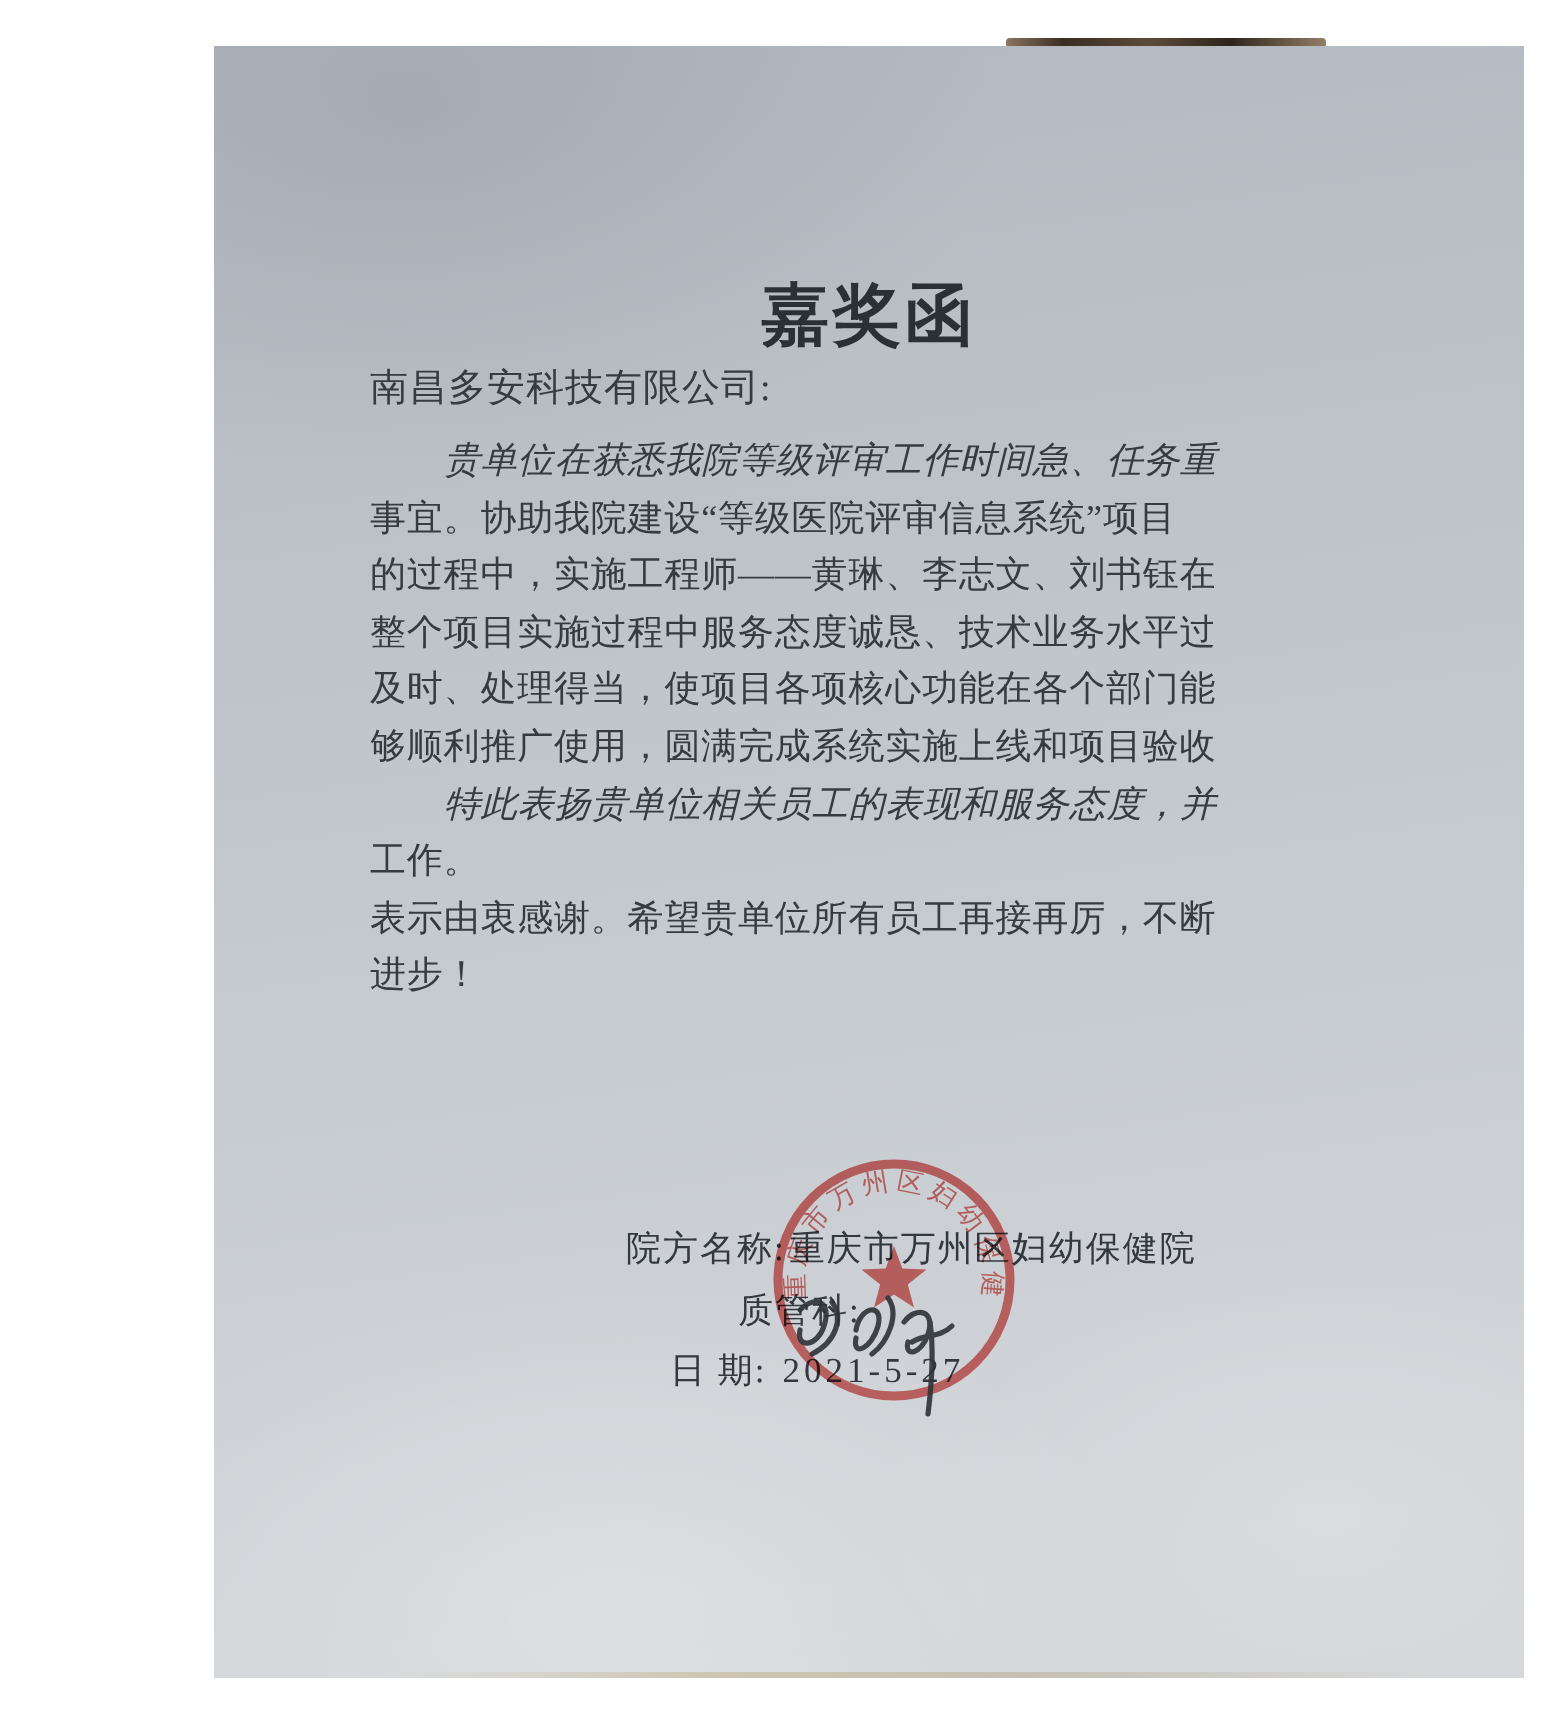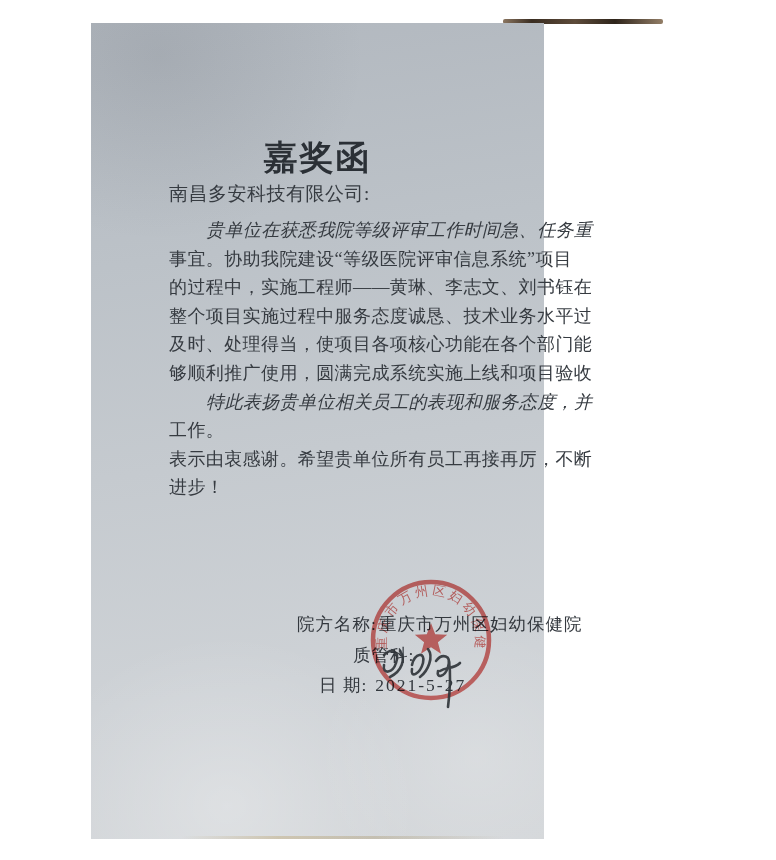--- a/index.html
+++ b/index.html
@@ -6,21 +6,21 @@
   body{width:776px;height:860px;position:relative;overflow:hidden;
        font-family:"Liberation Serif","DejaVu Serif",serif;}
   .page{position:absolute;inset:0;background:#ffffff;}
 
   
   .edge-line{position:absolute;left:503px;top:19px;width:160px;height:5px;
     background:linear-gradient(90deg,#8a7560 0%,#3a2d21 18%,#5d4b3a 45%,#2e241a 70%,#937e67 100%);
     border-radius:2px;}
 
   
-  .paper{position:absolute;left:91px;top:23px;width:453px;height:816px;
+  .paper{position:absolute;left:107px;top:23px;width:655px;height:816px;
     background:linear-gradient(172deg,#b2b8bf 0%,#bcc2c8 28%,#c5cacf 52%,#ced2d6 78%,#d3d6d9 100%);
     color:#363b41;}
   .paper::before{content:"";position:absolute;inset:0;pointer-events:none;
     background:
       radial-gradient(ellipse 60% 30% at 30% 96%, rgba(255,255,255,0.28), rgba(255,255,255,0) 70%),
       radial-gradient(ellipse 50% 25% at 85% 90%, rgba(255,255,255,0.20), rgba(255,255,255,0) 70%),
       radial-gradient(ellipse 70% 35% at 15% 4%, rgba(40,45,55,0.10), rgba(40,45,55,0) 65%);}
   .paper::after{content:"";position:absolute;left:90px;right:40px;bottom:0;height:3px;
     background:linear-gradient(90deg,rgba(200,180,130,0) 0%,rgba(190,168,120,0.45) 30%,rgba(165,145,100,0.35) 60%,rgba(200,180,130,0) 100%);}
 

